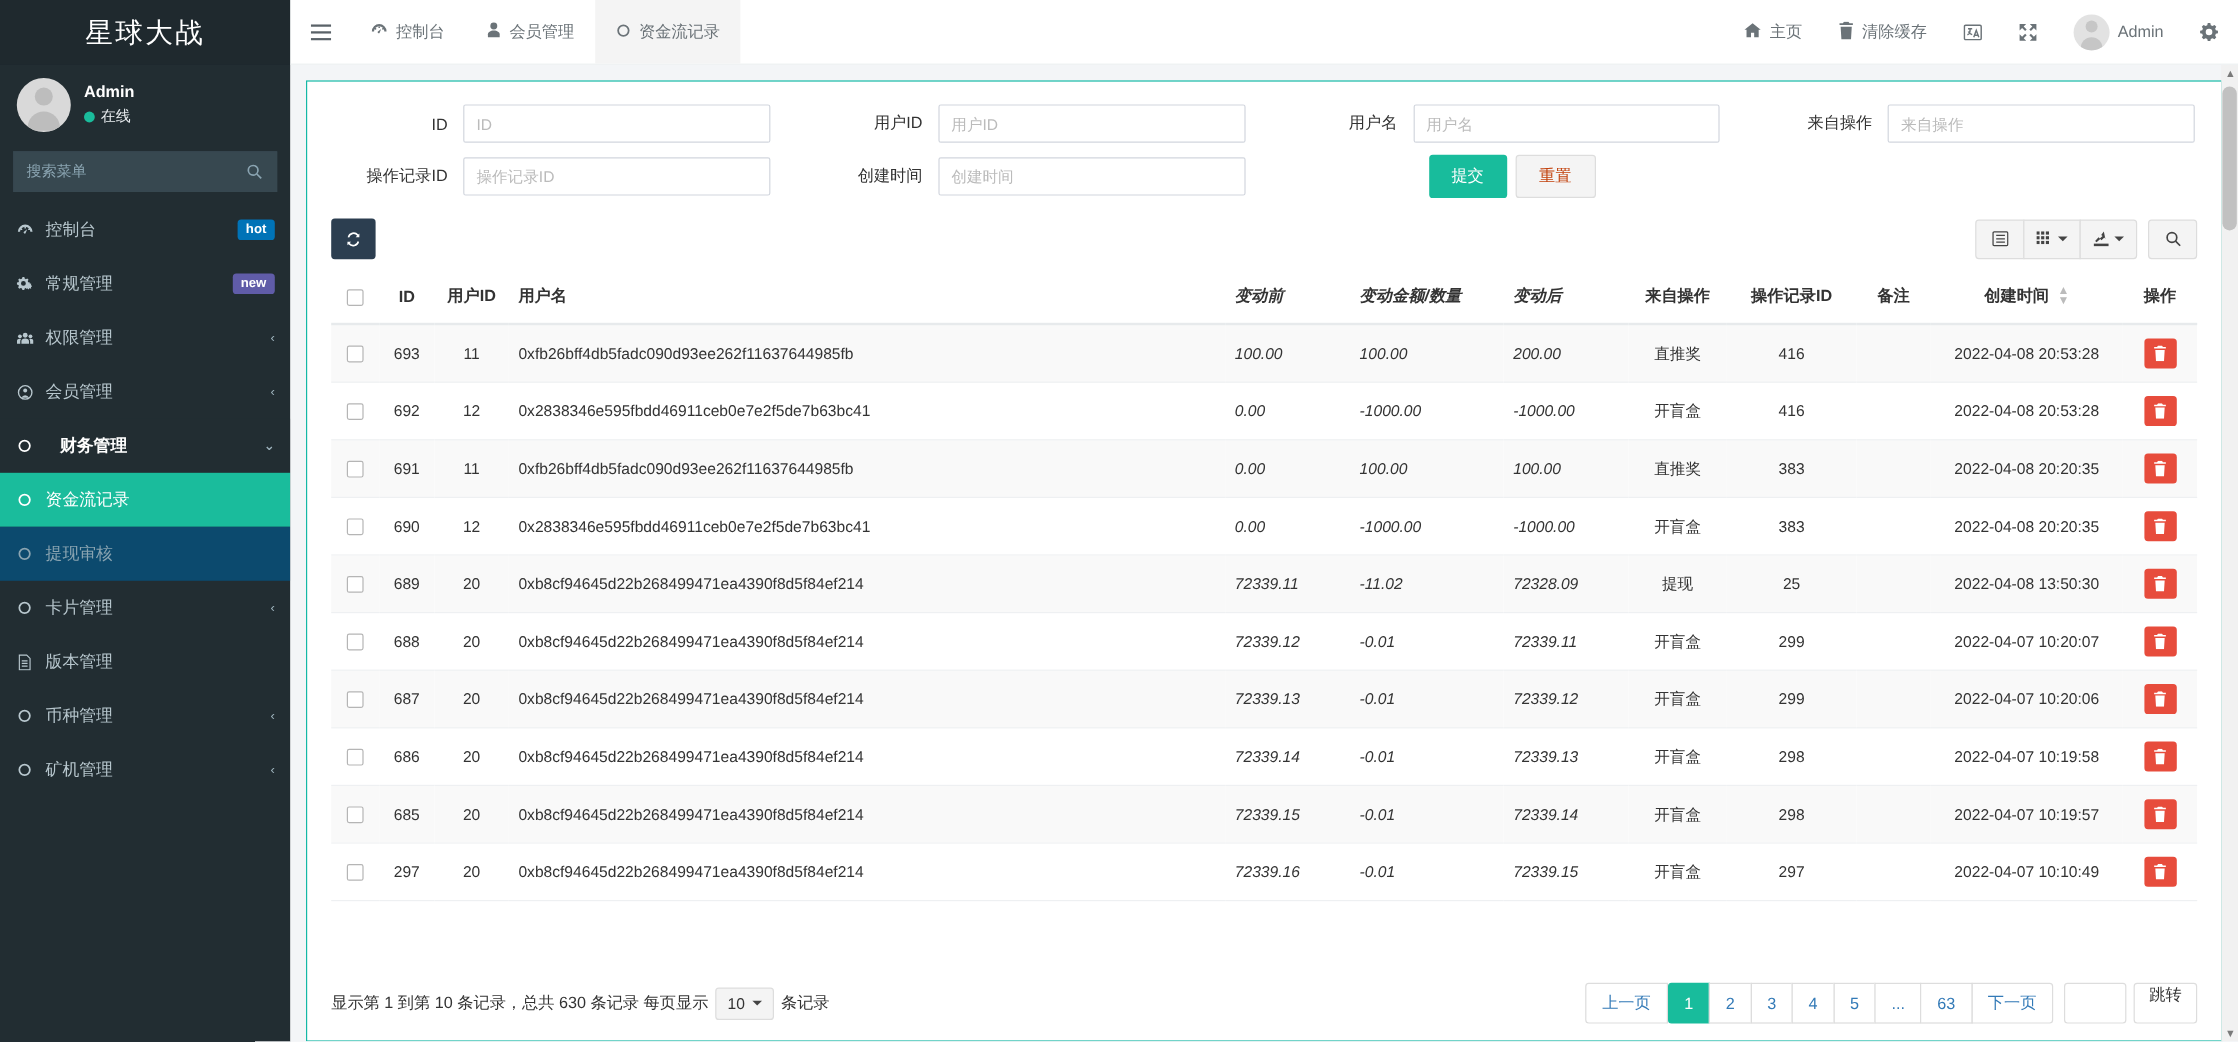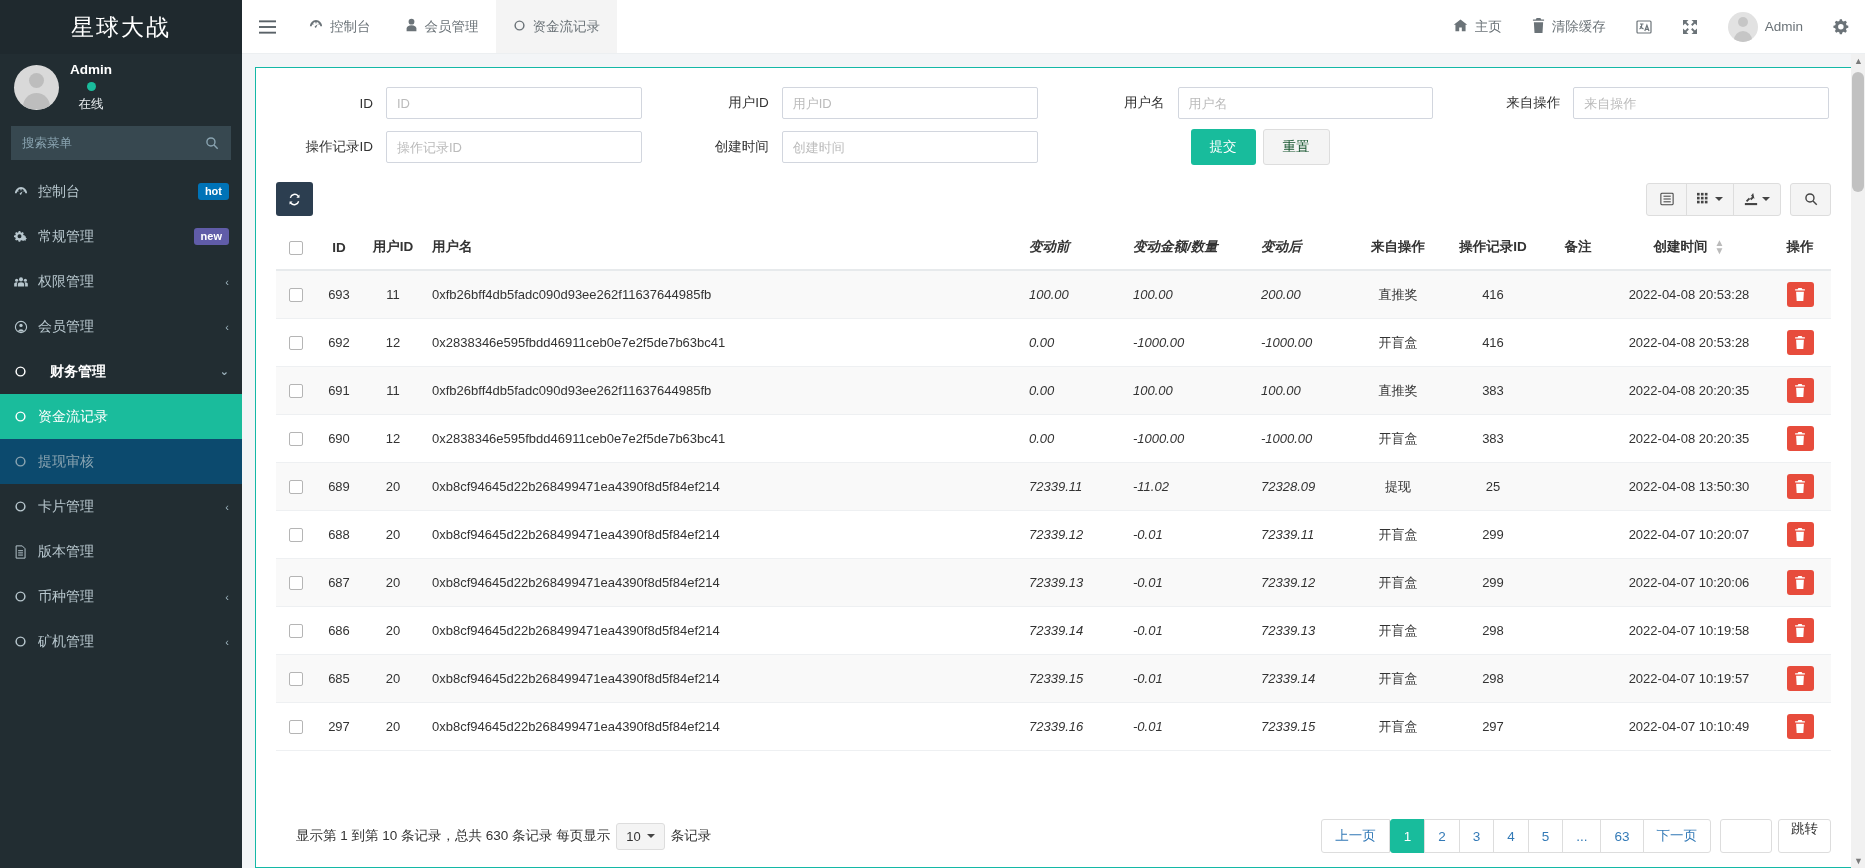--- a/index.html
+++ b/index.html
@@ -37,21 +37,21 @@
   .avatar-lg::before {
     content: ""; position: absolute; width: 15px; height: 15px; border-radius: 50%;
     background: #bdbdbd; left: 15px; top: 8px;
   }
   .avatar-lg::after {
     content: ""; position: absolute; width: 27px; height: 16px;
     border-radius: 14px 14px 0 0; background: #bdbdbd; left: 9px; top: 28px;
   }
   .userinfo { margin-left: 11px; line-height: 1.35; }
   .userinfo .uname { color: #fff; font-size: 13.5px; font-weight: bold; }
-  .userinfo .ustatus { font-size: 12.5px; color: #e9edf0; display: flex; align-items: center; gap: 5px; margin-top: 3px; flex-direction: column;}
+  .userinfo .ustatus { font-size: 12.5px; color: #e9edf0; display: flex; align-items: center; gap: 5px; margin-top: 3px;}
   .dot-online { width: 9px; height: 9px; border-radius: 50%; background: #1abc9c; display: inline-block; }
 
   .searchbox {
     margin: 6px 11px 0 11px;
     height: 34px;
     background: #374850;
     display: flex; align-items: center;
     border: 1px solid #374850;
   }
   .searchbox input {
@@ -142,21 +142,21 @@
     font-size: 13.5px; color: #333; white-space: nowrap;
   }
   .form-ctrl {
     flex: 1; height: 32px; border: 1px solid #d2d6de; border-radius: 2px;
     padding: 0 10px; font-size: 13px; color: #555; outline: none; min-width: 0;
     font-family: inherit; background: #fff;
   }
   .form-ctrl::placeholder { color: #bbb; }
   .btn { border: none; border-radius: 3px; font-size: 13.5px; cursor: pointer; font-family: inherit; }
   .btn-submit { background: #18bc9c; color: #fff; padding: 8px 19px; }
-  .btn-reset { background: #f4f4f4; color: #14532d; padding: 8px 19px; border: 1px solid #ddd; font-family: Liberation Mono, monospace; }
+  .btn-reset { background: #f4f4f4; color: #c2410c; padding: 8px 19px; border: 1px solid #ddd; font-family: Liberation Mono, monospace; }
   .form-btns { display: flex; gap: 7px; padding-left: 121px; }
 
   
   .tbl-toolbar {
     display: flex; align-items: center; justify-content: space-between;
     padding: 6px 20px 9px 20px;
   }
   .btn-refresh {
     background: #2c3e50; color: #fff; border: none; border-radius: 3px;
     width: 37px; height: 34px; font-size: 14px; cursor: pointer;
@@ -199,21 +199,21 @@
     width: 27px; height: 25px; font-size: 12px; cursor: pointer;
     display: inline-flex; align-items: center; justify-content: center;
   }
   .sort-ico { display: inline-block; margin-left: 7px; color: #bbb; font-size: 10px; line-height: 8px; vertical-align: middle;}
 
   
   .tbl-footer {
     display: flex; align-items: center; justify-content: space-between;
     padding: 12px 20px 14px 20px; min-height: 56px;
   }
-  .pg-info { font-size: 13.5px; color: #333; display: flex; align-items: center; gap: 6px; flex-wrap: nowrap; margin-left: 20px;}
+  .pg-info { font-size: 13.5px; color: #333; display: flex; align-items: center; gap: 6px; flex-wrap: nowrap;}
   .pg-select {
     border: 1px solid #ddd; background: #f4f4f4; border-radius: 3px;
     padding: 5px 9px; font-size: 13px; display: inline-flex; align-items: center; gap: 6px; cursor: pointer;
   }
   .pg-right { display: flex; align-items: flex-start; gap: 0; }
   .pg-btn {
     border: 1px solid #ddd; background: #fff; color: #337ab7;
     padding: 0 13px; height: 34px; font-size: 13.5px; cursor: pointer;
     display: flex; align-items: center; justify-content: center; margin-left: -1px;
     min-width: 34px;

